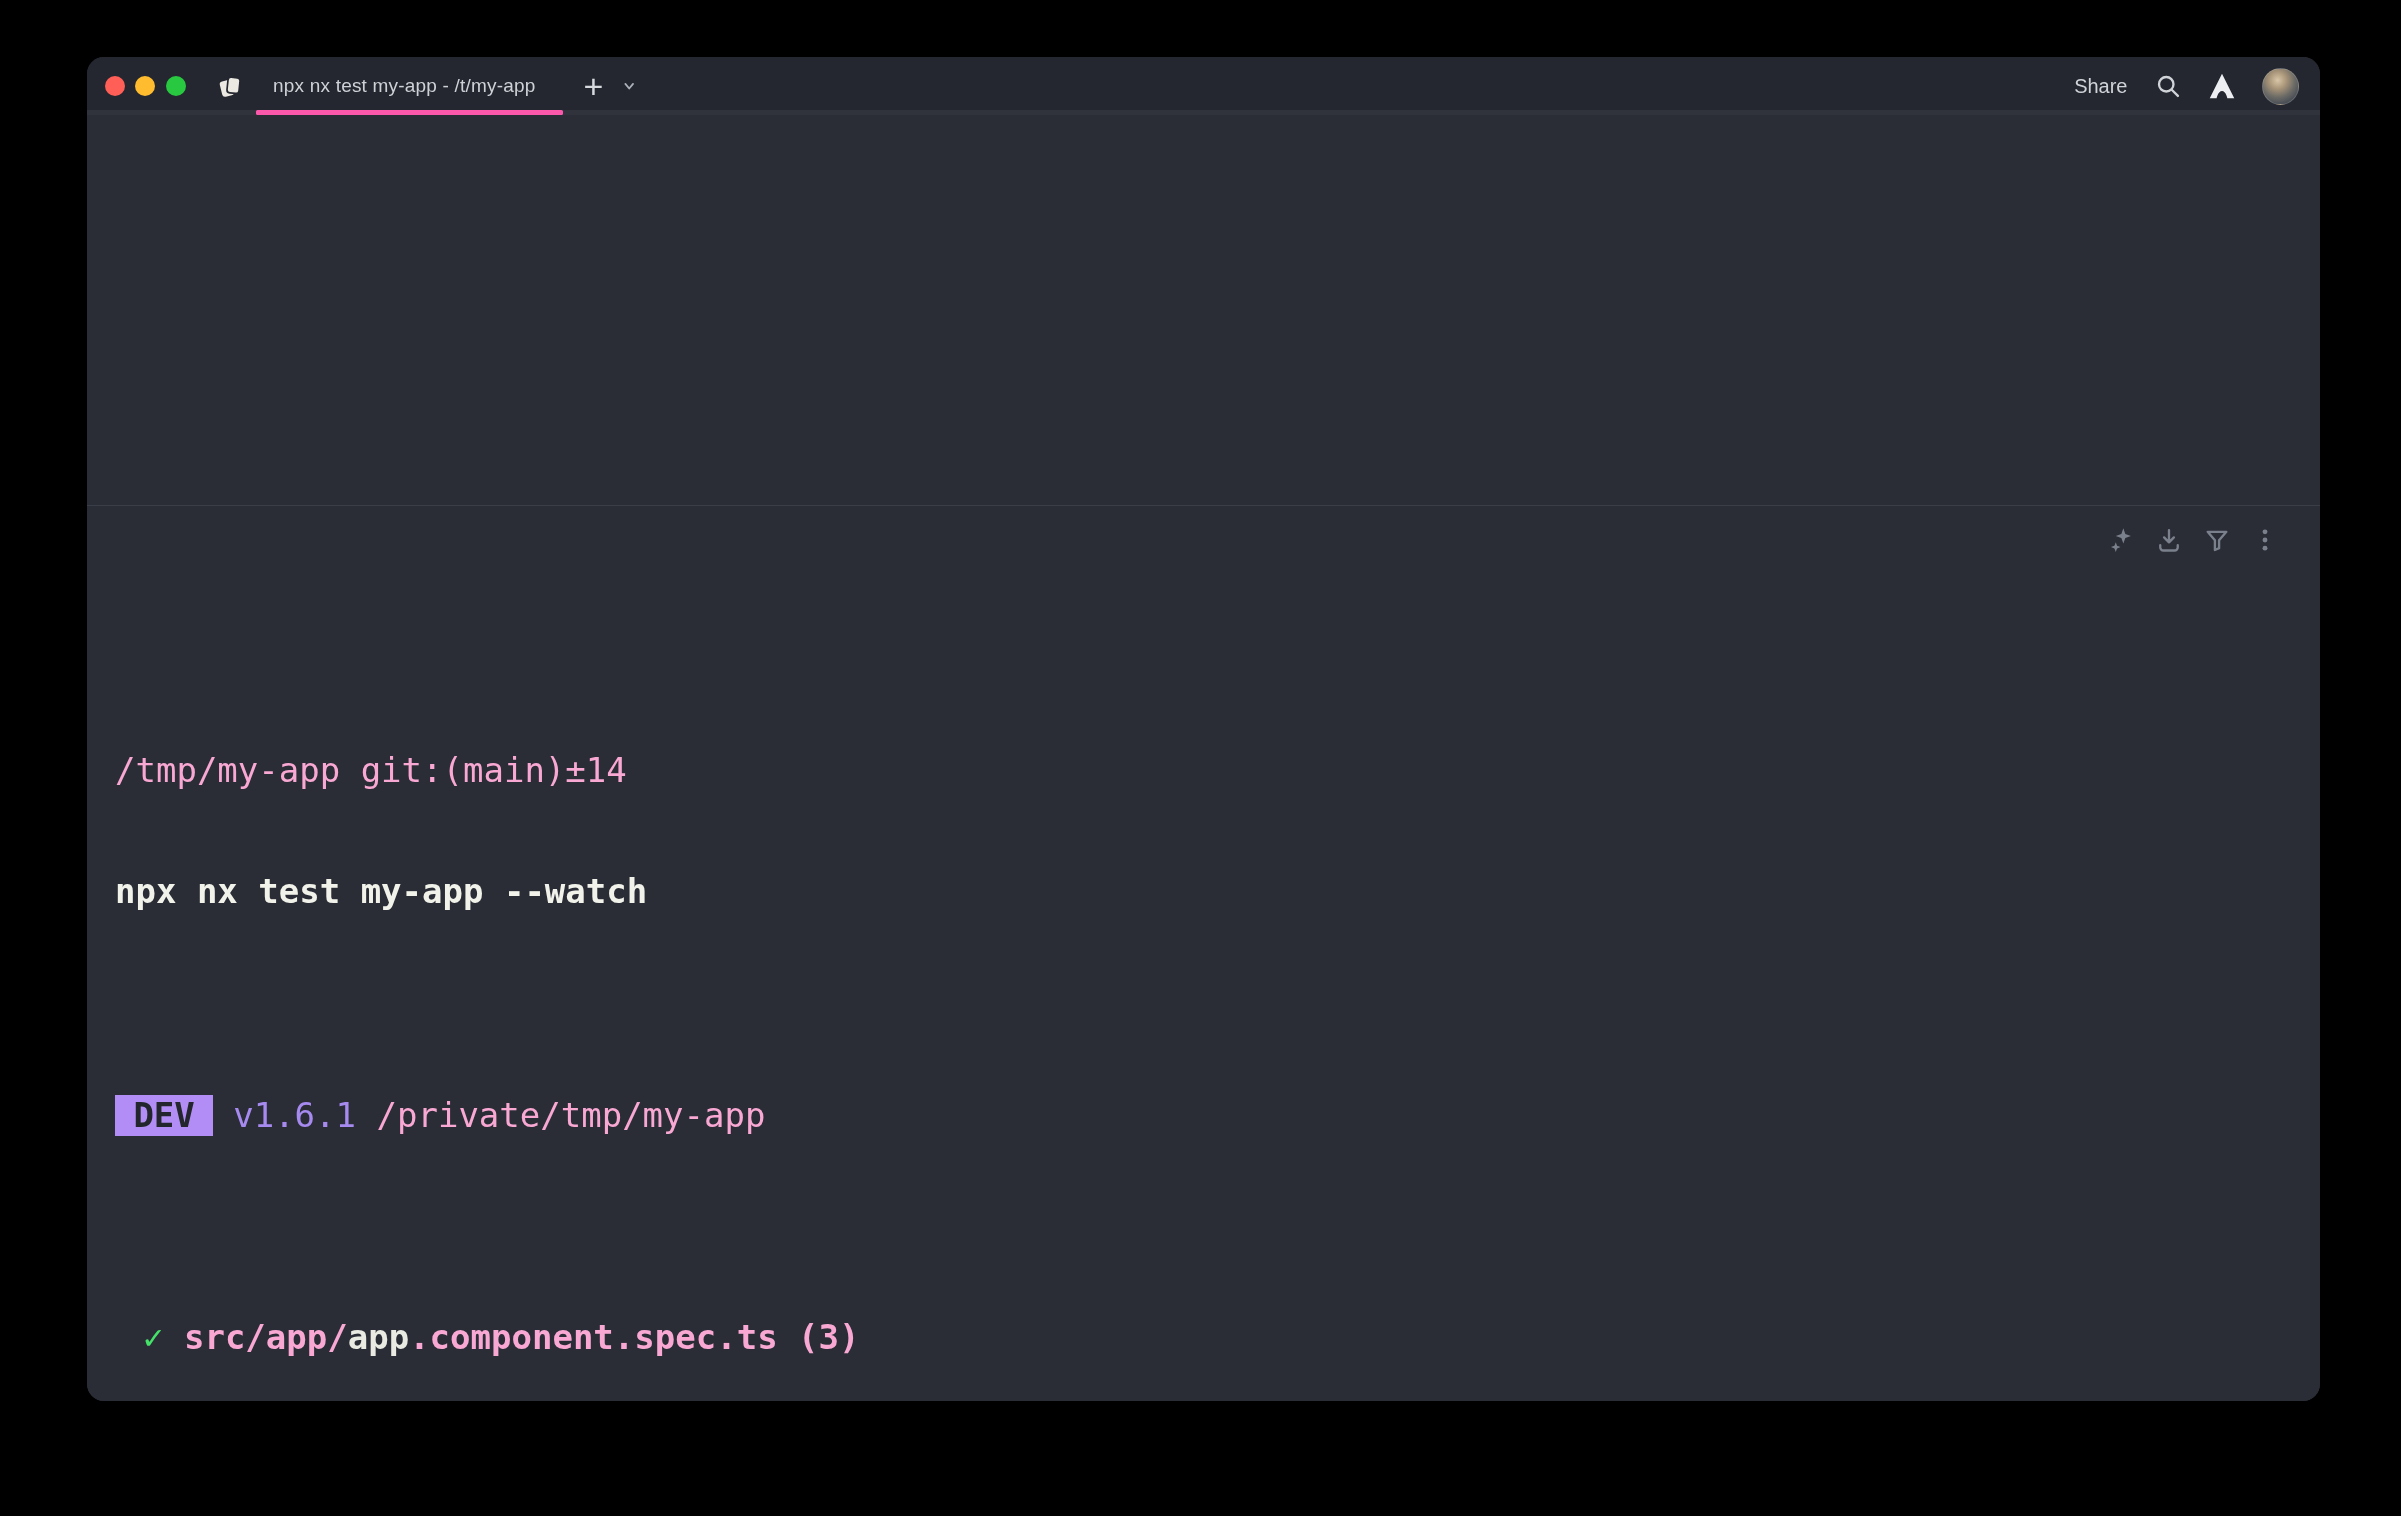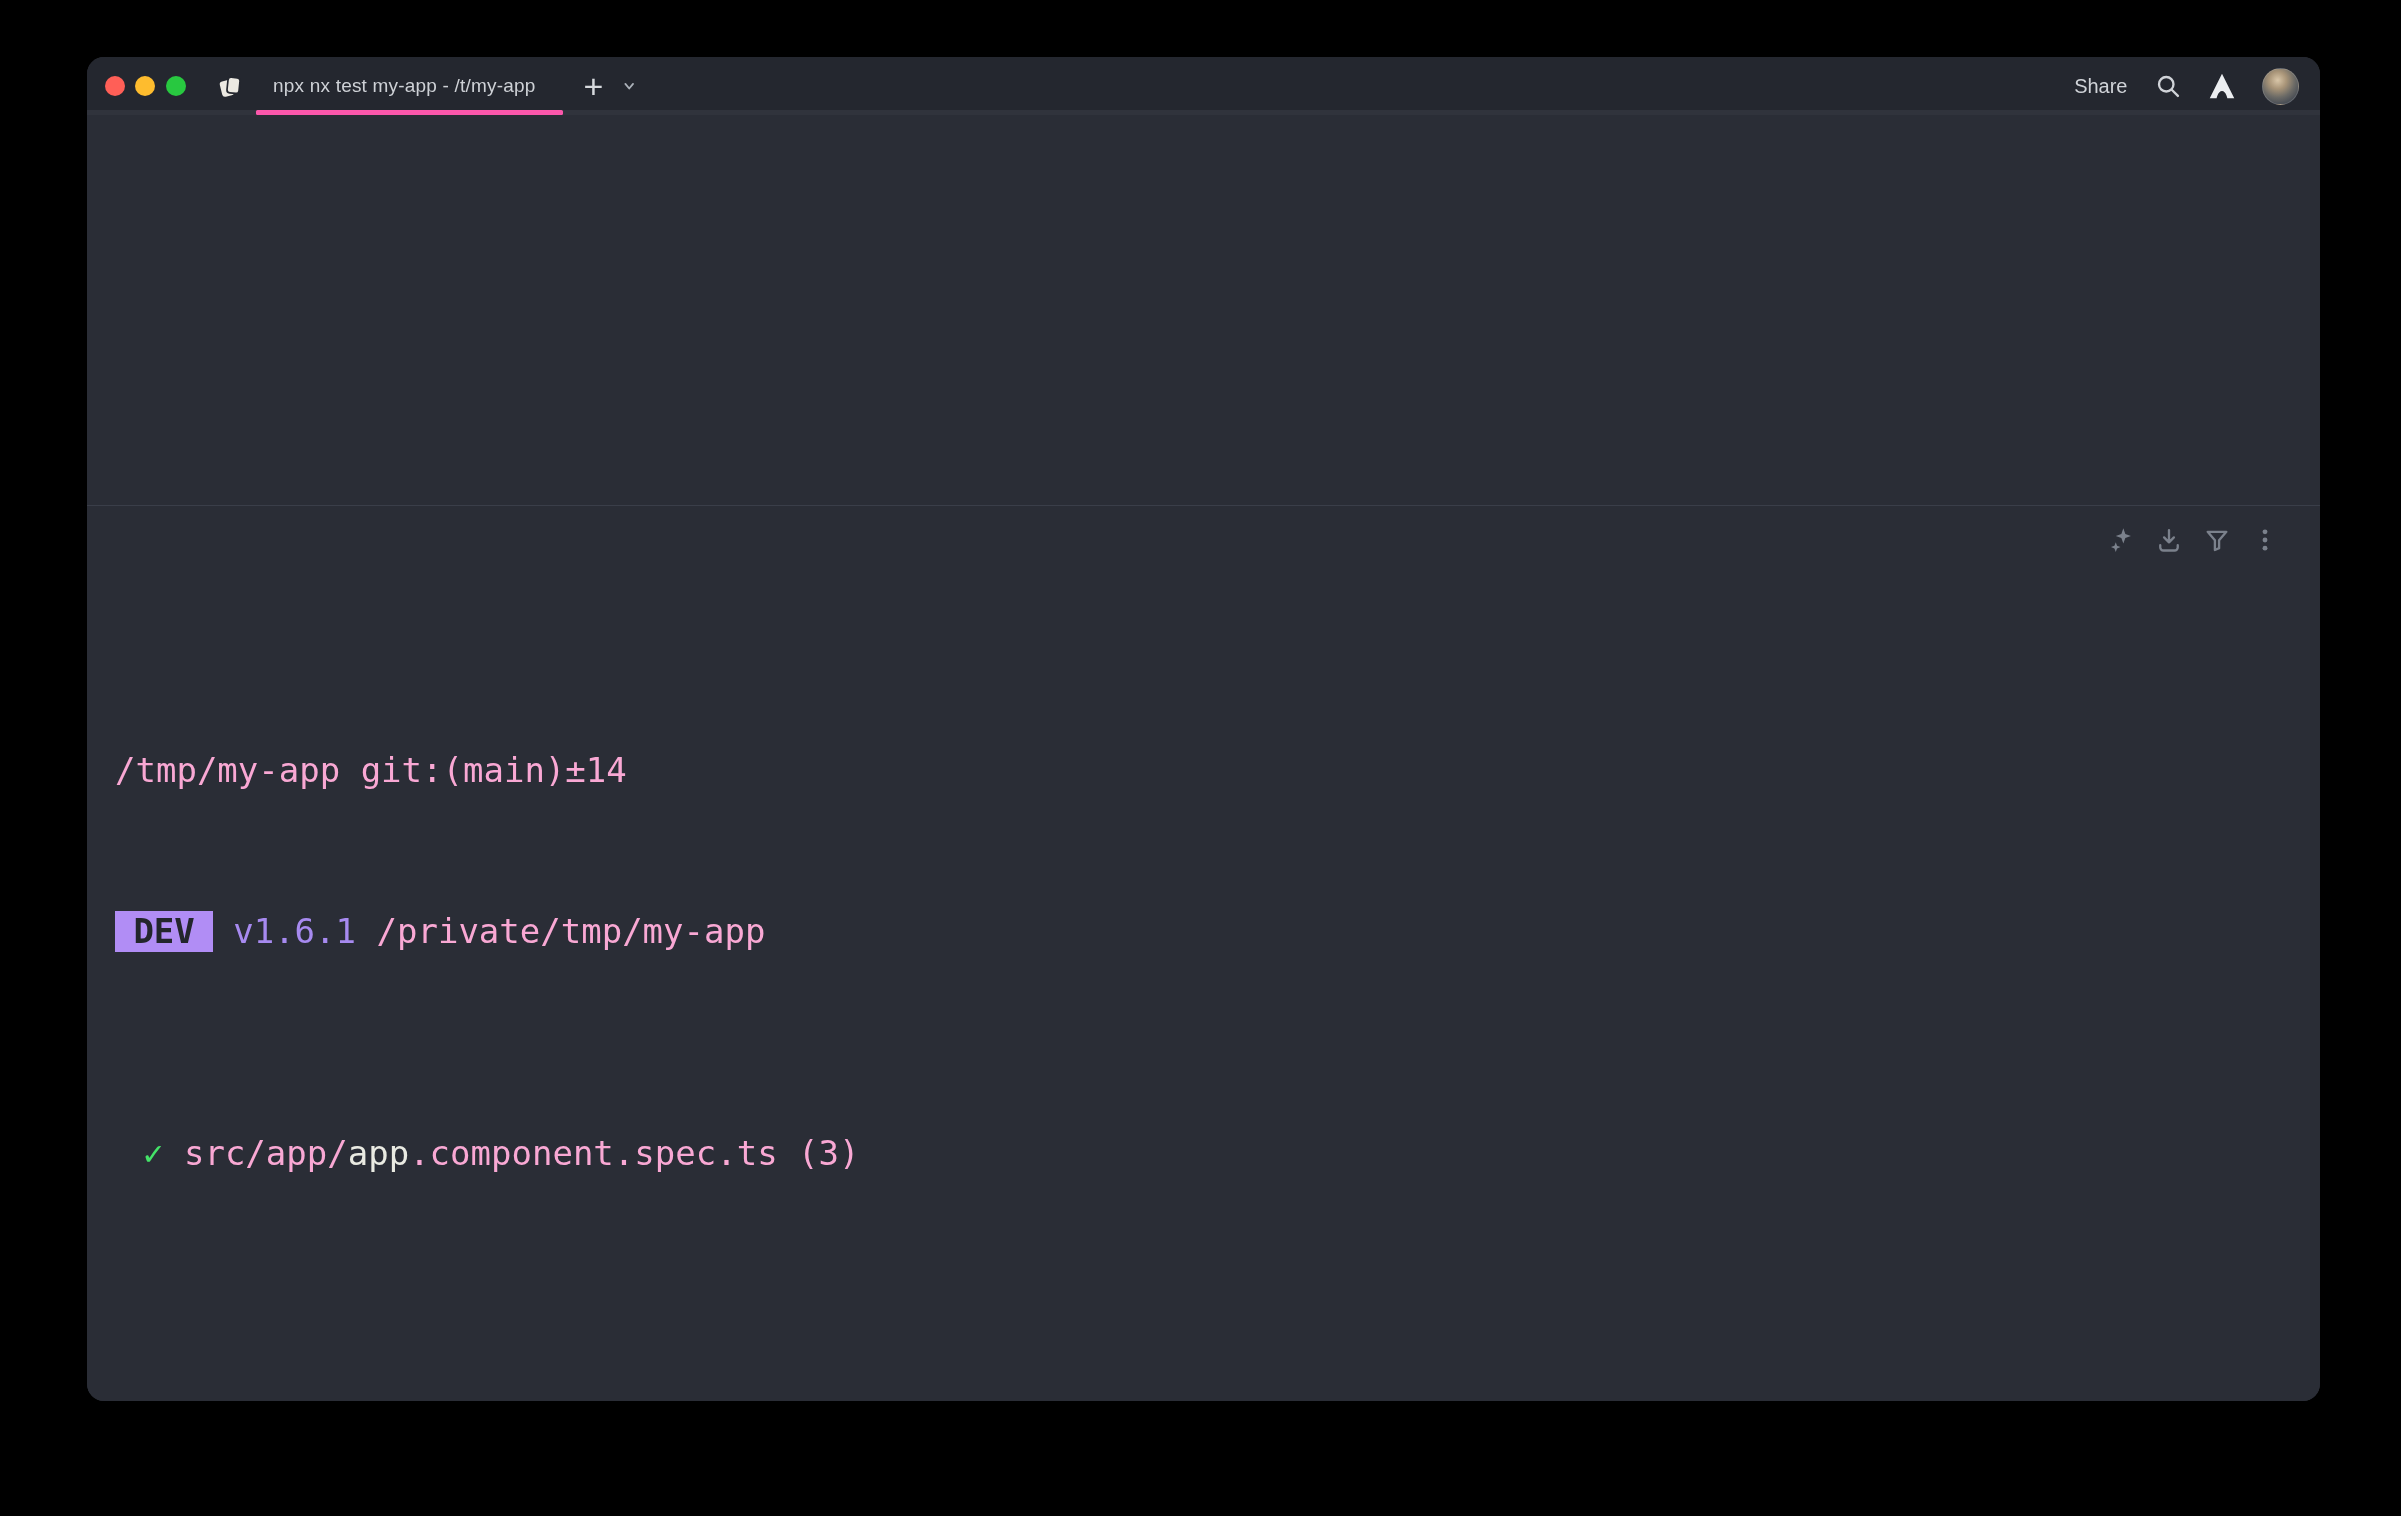--- a/index.html
+++ b/index.html
@@ -73,21 +73,21 @@
 
   .cmd-line { font-weight:bold; color:#f1f2ea; margin-bottom:63px; }
   .dev-line { margin-bottom:61px; }
 
   .badge {
     display:inline-block; padding:0 18.4px; font-weight:bold;
     color:#23262c; margin-right:20px;
   }
   .badge-dev  { background:#b18df5; }
 
-  .t-file  { padding-left:28px; }
+  .t-file  { padding-left:28px;font-weight:bold; }
   .chk { color:#44e268; margin-right:1ch; }
 </style>
 </head>
 <body>
 
 <div class="window">
 
   <div class="titlebar">
     <div class="traffic">
       <div class="tl red"></div>
@@ -139,20 +139,21 @@
           <path d="M4 5h16l-6.2 7.3V19l-3.6 1.6v-8.3L4 5z" fill="none" stroke="#7b818c" stroke-width="2" stroke-linejoin="round"></path>
         </svg>
         <svg class="bt-ic" viewBox="0 0 24 24">
           <circle cx="12" cy="5" r="2.1" fill="#7b818c"></circle>
           <circle cx="12" cy="12" r="2.1" fill="#7b818c"></circle>
           <circle cx="12" cy="19" r="2.1" fill="#7b818c"></circle>
         </svg>
       </div>
 
       <div class="line dim">/tmp/my-app git:(main)±14</div>
+      <div class="line cmd-line">npx nx test my-app --watch</div>
 
       <div class="line dev-line"><span class="badge badge-dev">DEV</span><span class="purple">v1.6.1</span><span class="dim" style="margin-left:1ch">/private/tmp/my-app</span></div>
 
       <div class="line t-file"><span class="chk">✓</span><span class="dim">src/app/</span><span class="wh">app</span><span class="dim">.component.spec.ts</span><span class="dim"> (3)</span></div>
 
       
 
       
 
       

